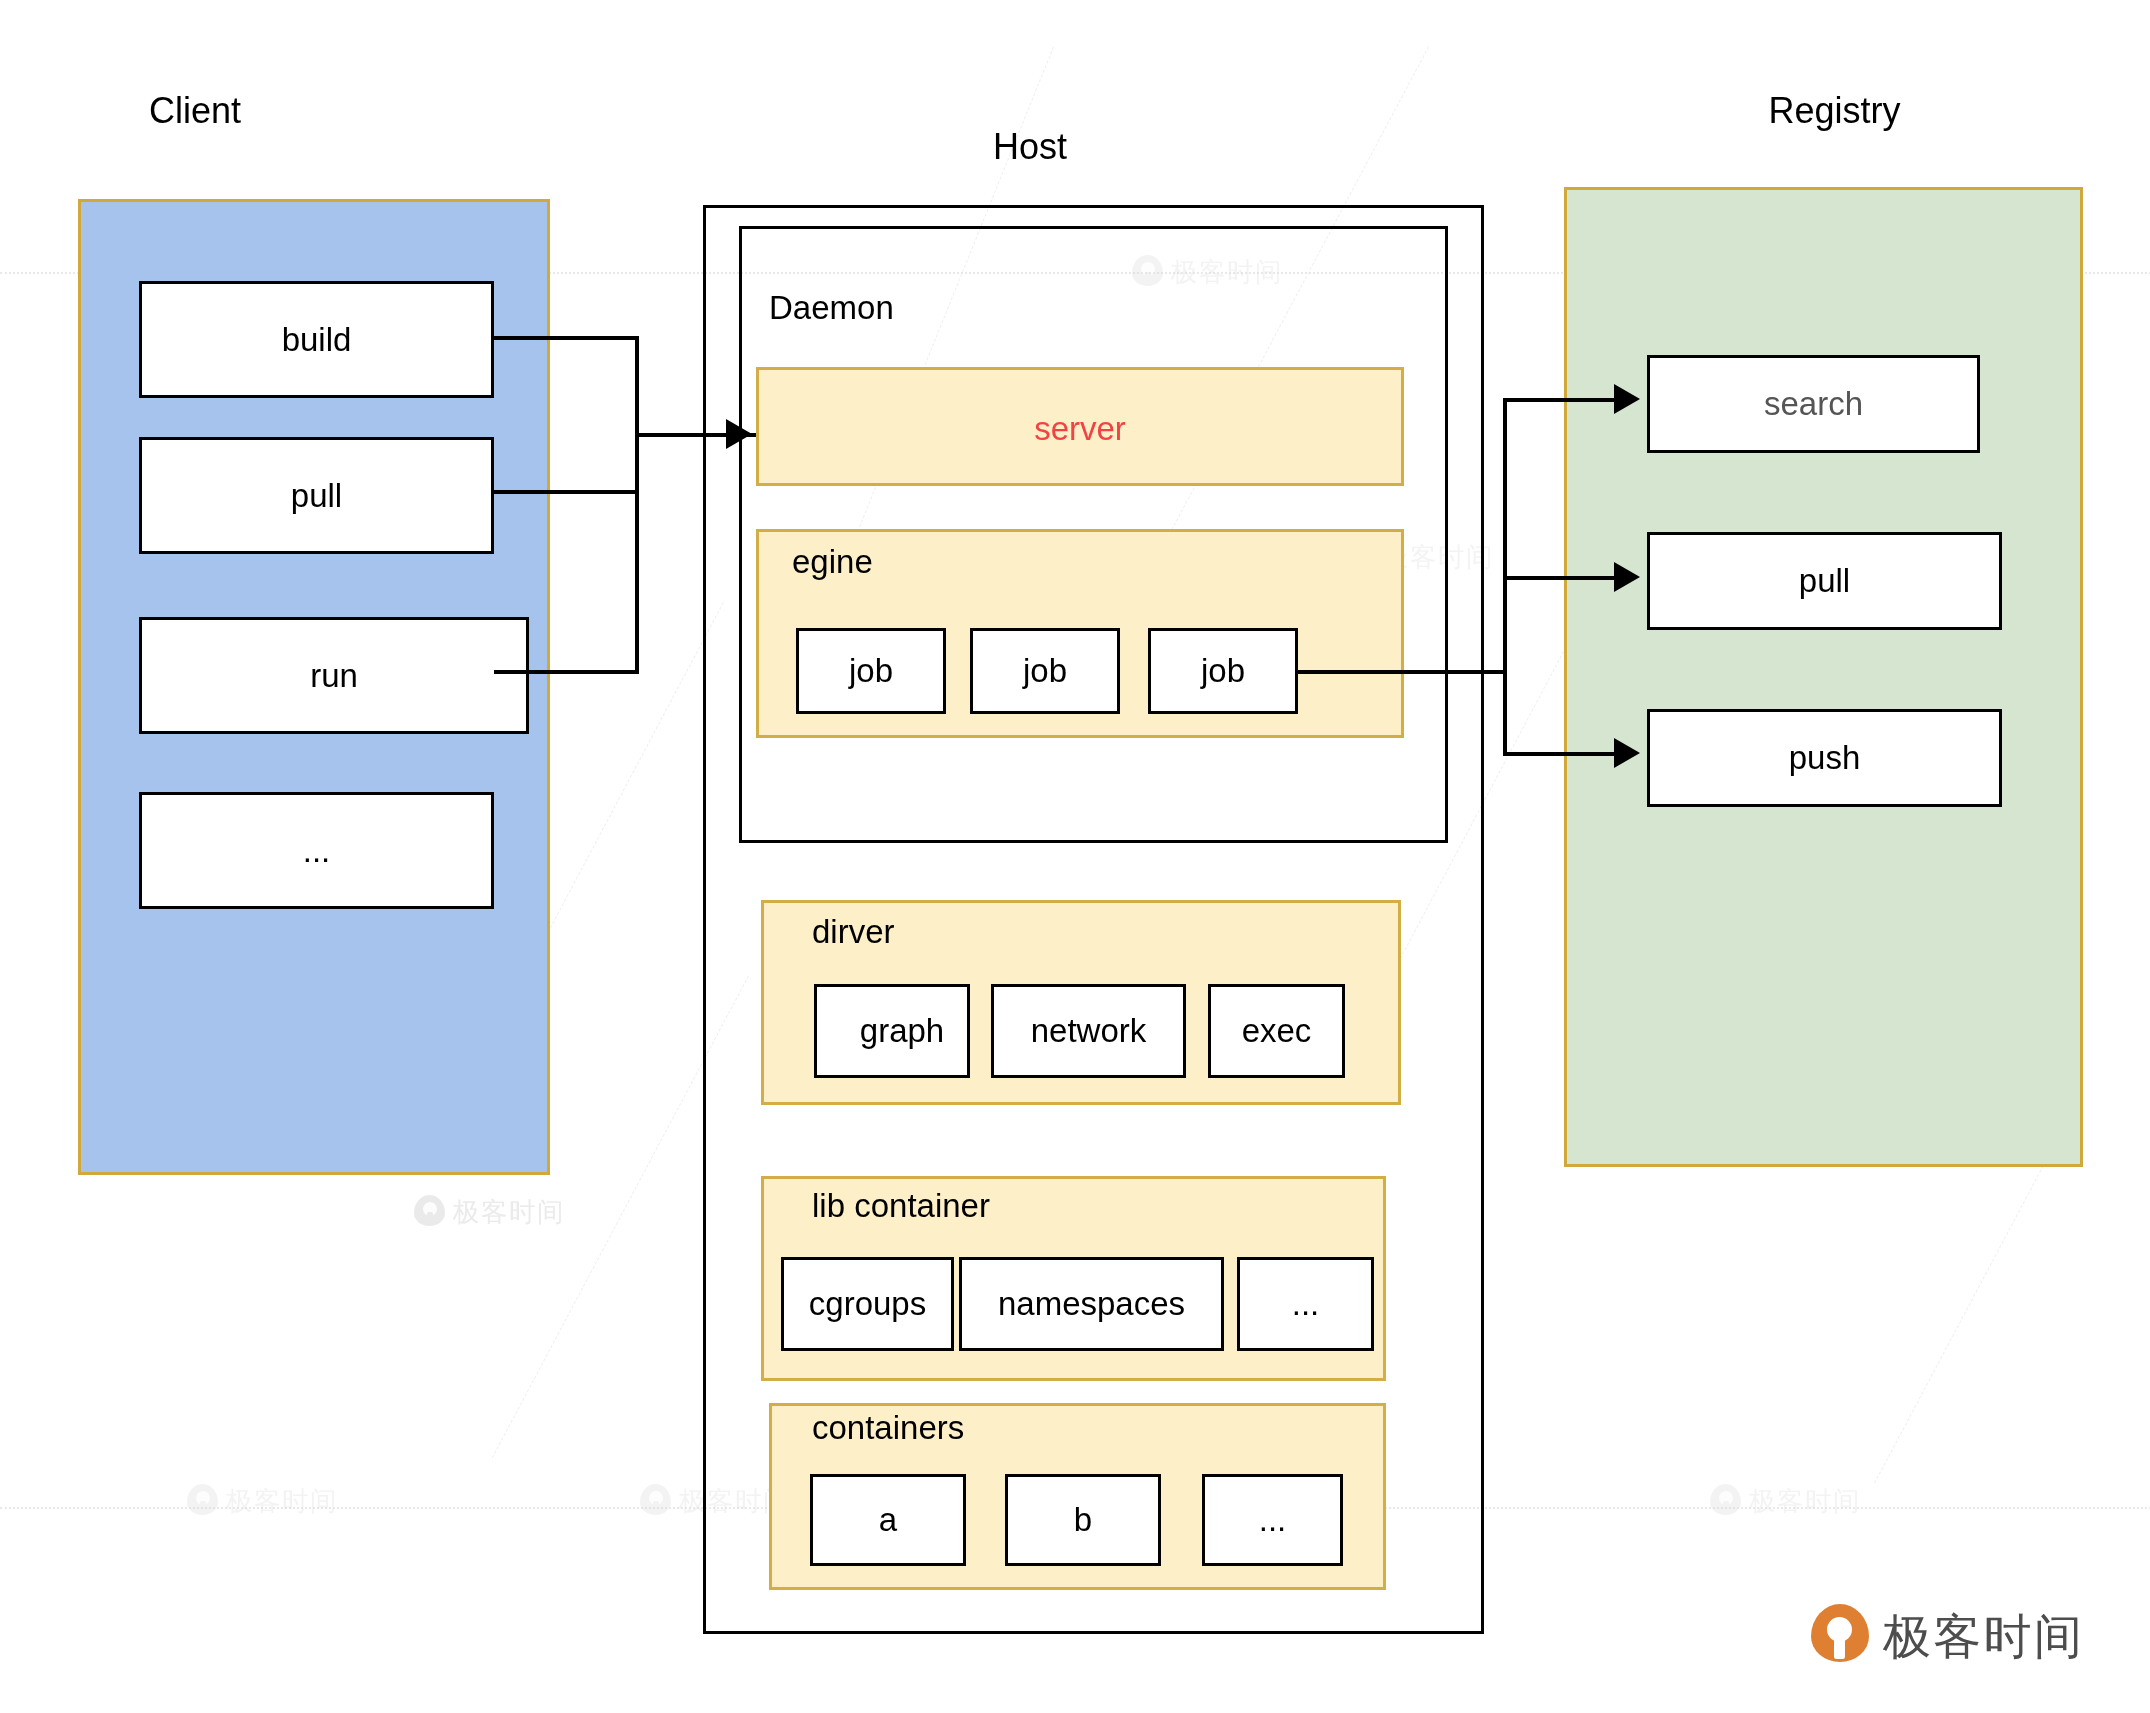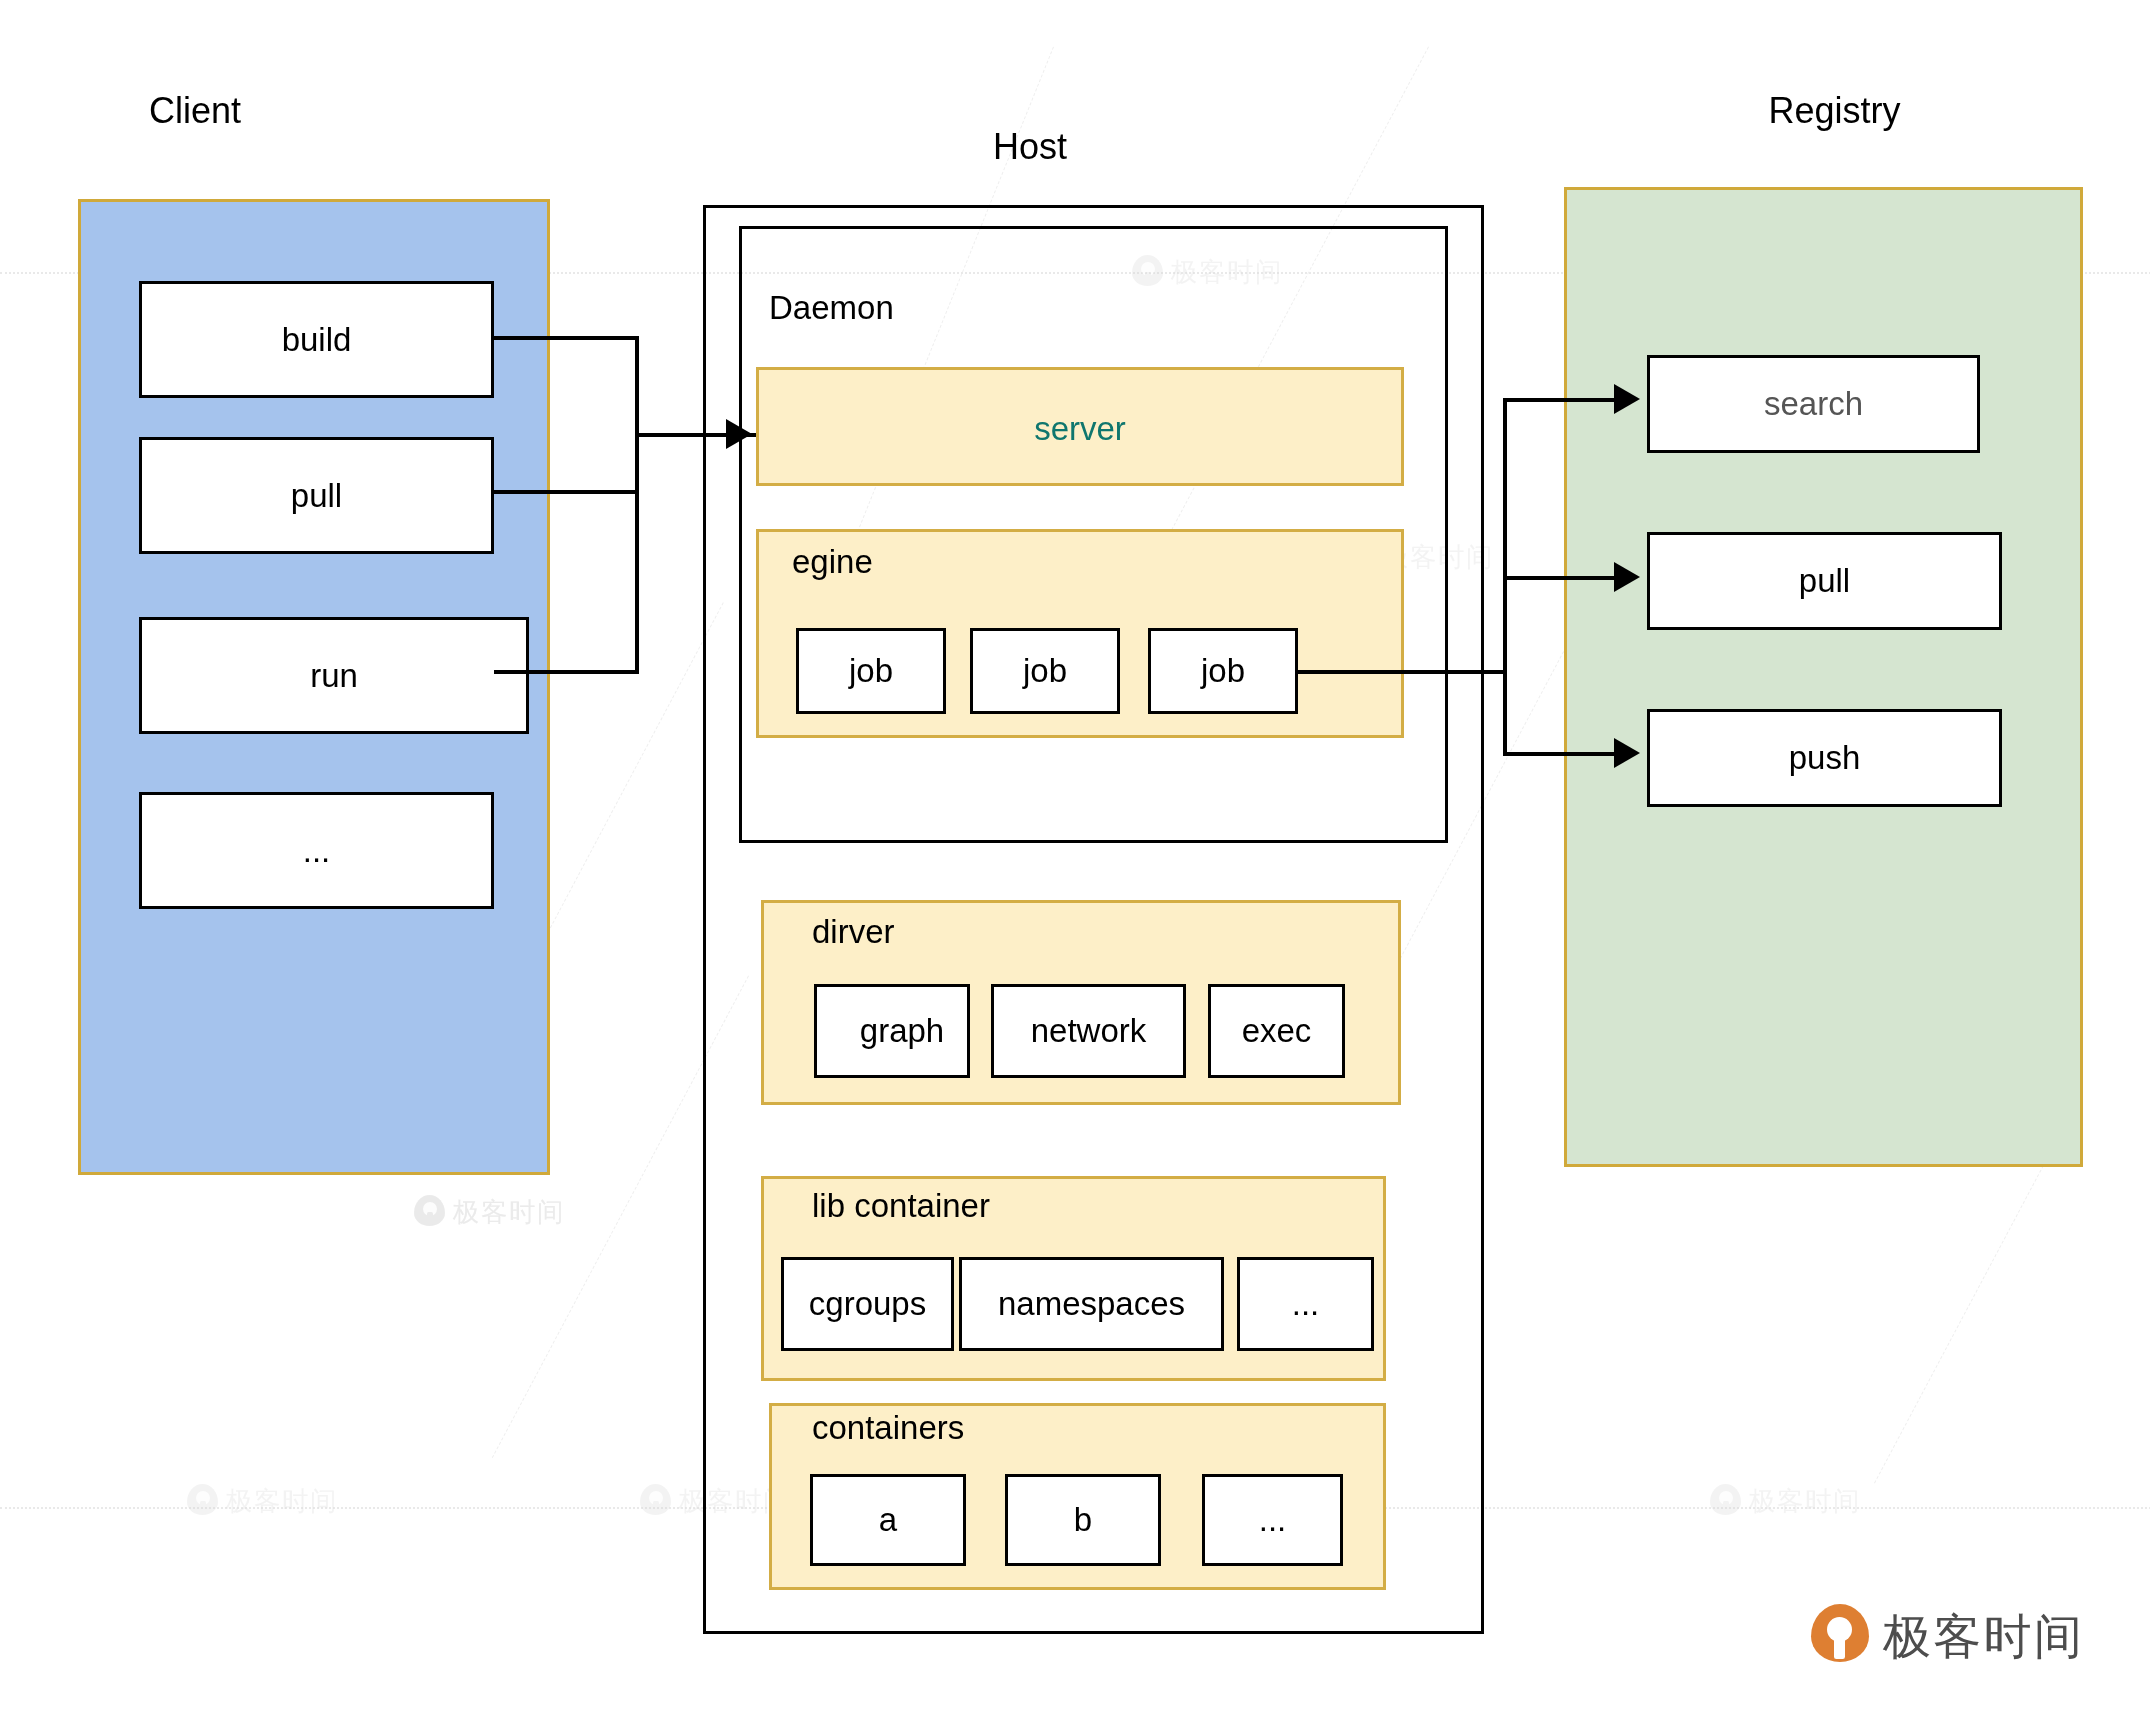--- a/index.html
+++ b/index.html
@@ -37,21 +37,21 @@
     justify-content:center;z-index:4;}
   .plain-box span{font-size:33px;color:#000;white-space:nowrap;}
   .plain-box.dim span{color:#555555;}
 
   .outline-box{position:absolute;box-sizing:border-box;background:transparent;
     border:3.9px solid #000000;z-index:2;}
 
   .group-box{position:absolute;box-sizing:border-box;background:#fdefc8;
     border:3.9px solid #d3ad45;z-index:2;}
   .group-label{position:absolute;font-size:33px;color:#000;white-space:nowrap;z-index:5;}
-  .center-label{position:absolute;font-size:33px;color:#0f766e;white-space:nowrap;
+  .center-label{position:absolute;font-size:33px;color:#ef4444;white-space:nowrap;
     z-index:5;text-align:center;}
 
   
   .ln{position:absolute;background:#000;z-index:6;}
   .ln-h{height:3.9px;}
   .ln-v{width:3.9px;}
   .arrow{position:absolute;width:0;height:0;z-index:7;
     border-top:15.6px solid transparent;border-bottom:15.6px solid transparent;
     border-left:26.5px solid #000;}
 

